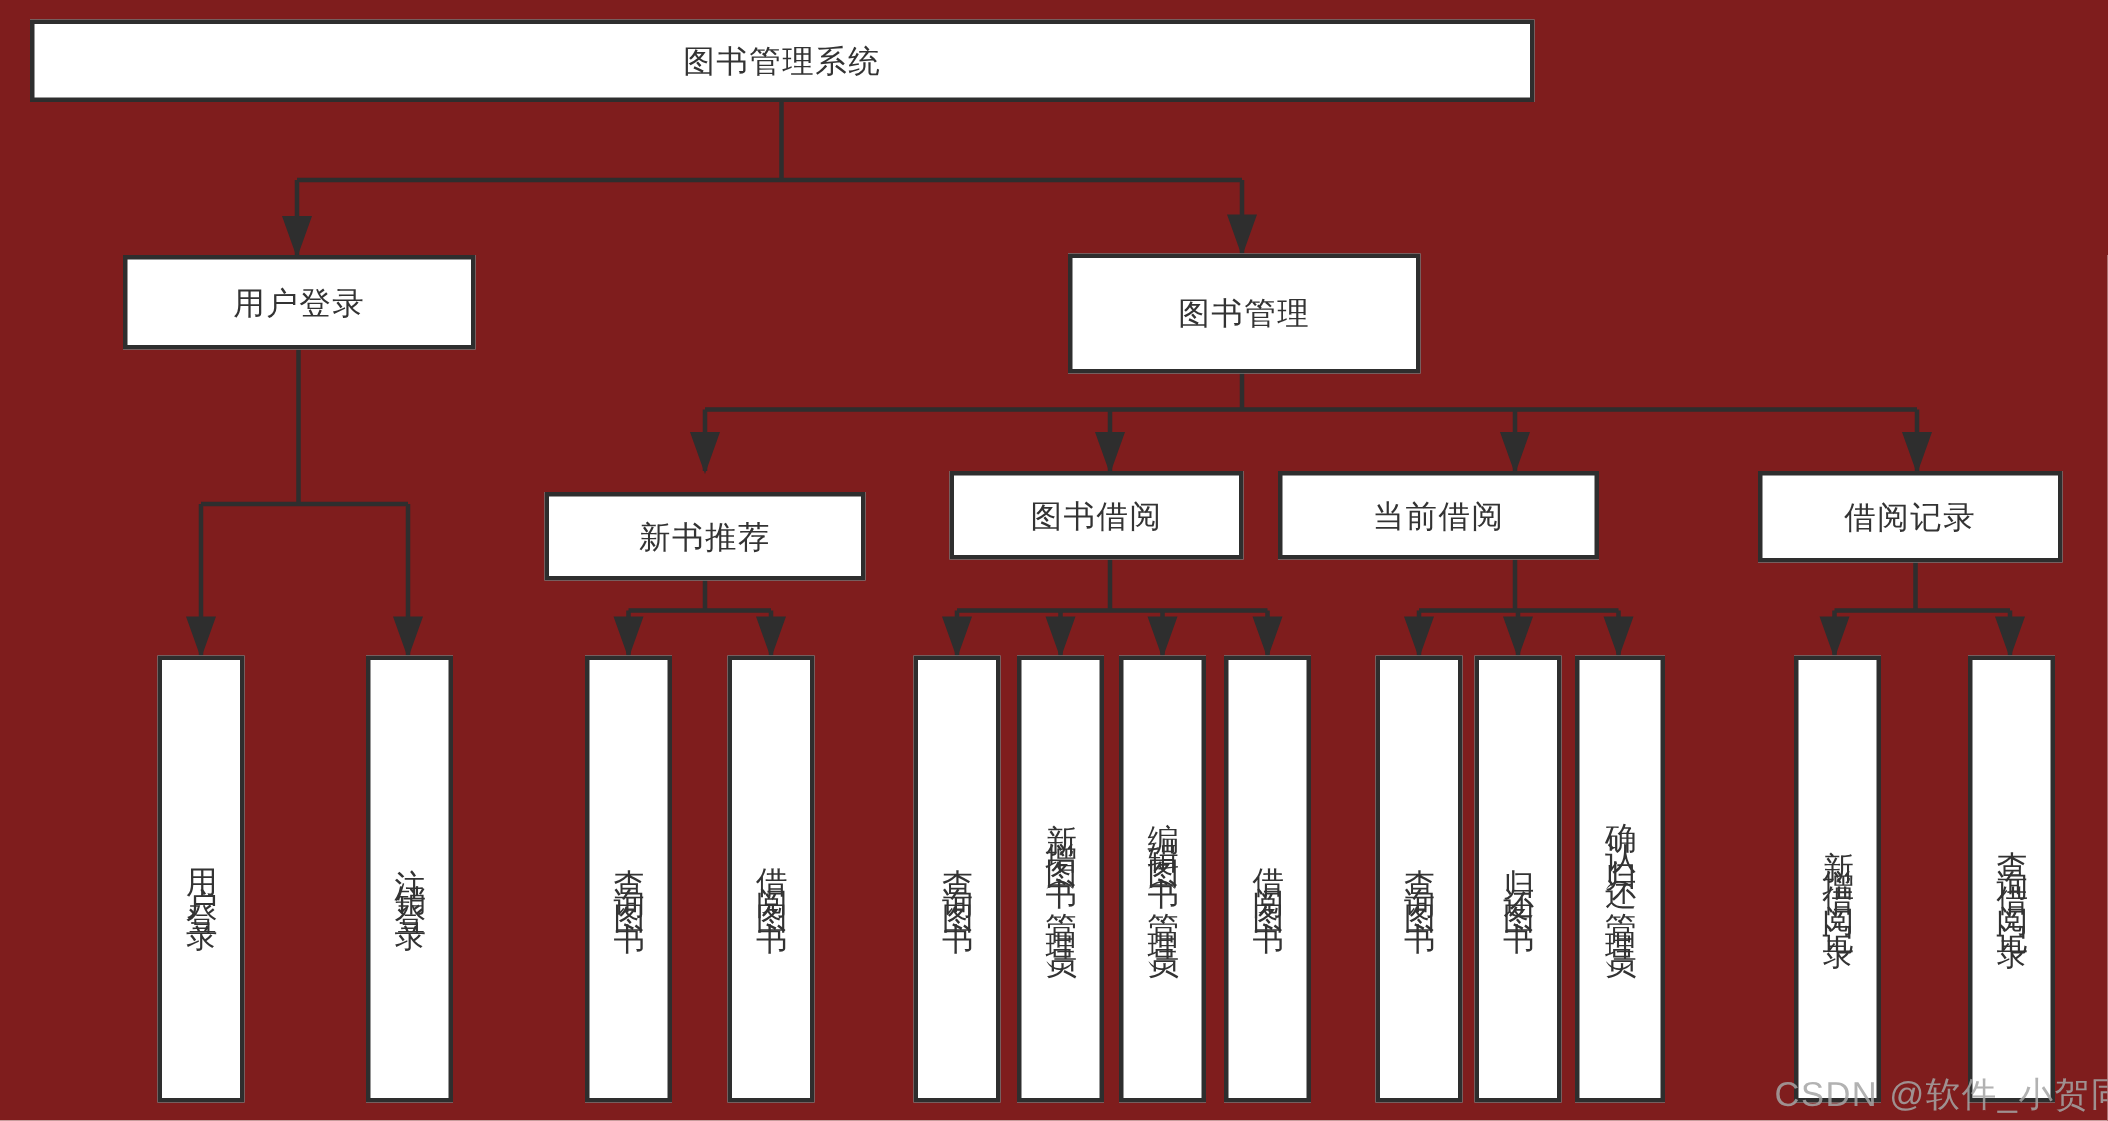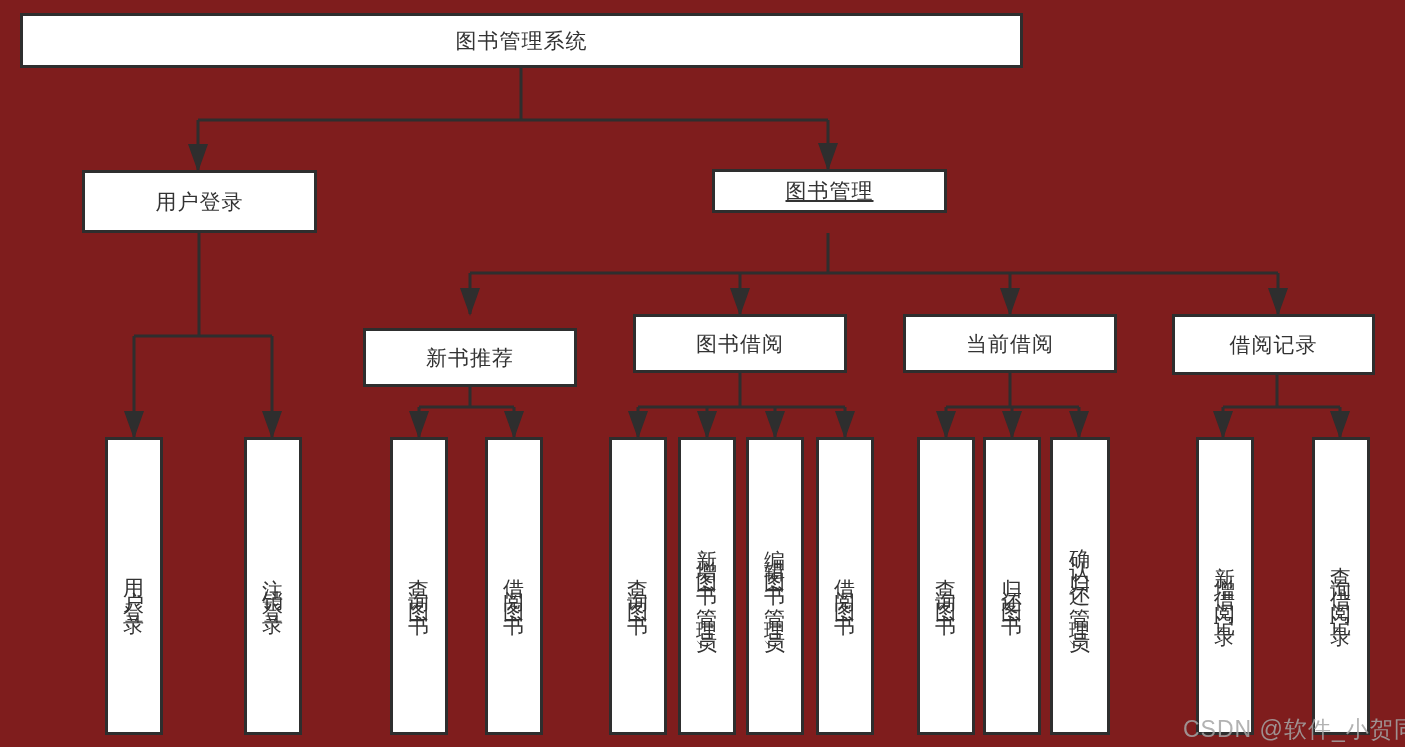--- a/index.html
+++ b/index.html
@@ -84,25 +84,25 @@
       <polygon points="1002,411 1022,411 1012,439"></polygon>
       <polygon points="1069,411 1089,411 1079,439"></polygon>
       <polygon points="1213,411 1233,411 1223,439"></polygon>
       <polygon points="1330,411 1350,411 1340,439"></polygon>
     </g>
   </svg>
 
   <div class="box" style="left:20px; top:13px; width:1003px; height:55px;">图书管理系统</div>
 
   <div class="box" style="left:82px; top:170px; width:235px; height:63px;">用户登录</div>
-  <div class="box" style="left:712px; top:169px; width:235px; height:44px;text-decoration:underline;">图书管理</div>
+  <div class="box" style="left:712px; top:169px; width:235px; height:80px;">图书管理</div>
 
   <div class="box" style="left:363px; top:314px; width:214px; height:59px;margin-top:14px;">新书推荐</div>
-  <div class="box" style="left:633px; top:314px; width:214px; height:59px;">图书借阅</div>
-  <div class="box" style="left:903px; top:314px; width:214px; height:59px;">当前借阅</div>
+  <div class="box" style="left:633px; top:314px; width:196px; height:59px;">图书借阅</div>
+  <div class="box" style="left:852px; top:314px; width:214px; height:59px;">当前借阅</div>
   <div class="box" style="left:1172px; top:314px; width:203px; height:61px;text-align:right;">借阅记录</div>
 
   <div class="box vbox" style="left:105px; top:437px; width:58px; height:298px;">用户登录</div>
   <div class="box vbox" style="left:244px; top:437px; width:58px; height:298px;">注销登录</div>
 
   <div class="box vbox" style="left:390px; top:437px; width:58px; height:298px;">查询图书</div>
   <div class="box vbox" style="left:485px; top:437px; width:58px; height:298px;">借阅图书</div>
 
   <div class="box vbox" style="left:609px; top:437px; width:58px; height:298px;">查询图书</div>
   <div class="box vbox" style="left:678px; top:437px; width:58px; height:298px;">新增图书（管理员）</div>

